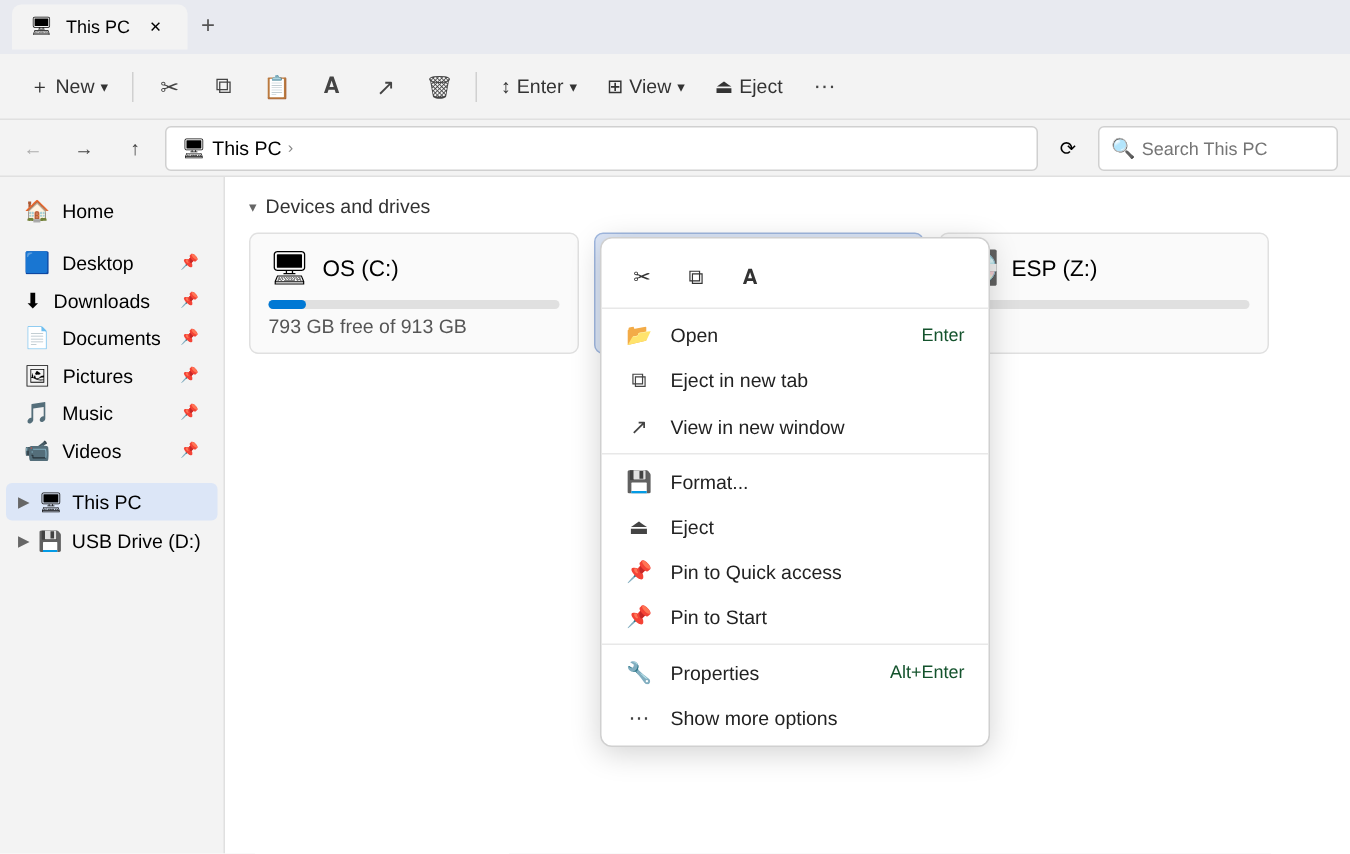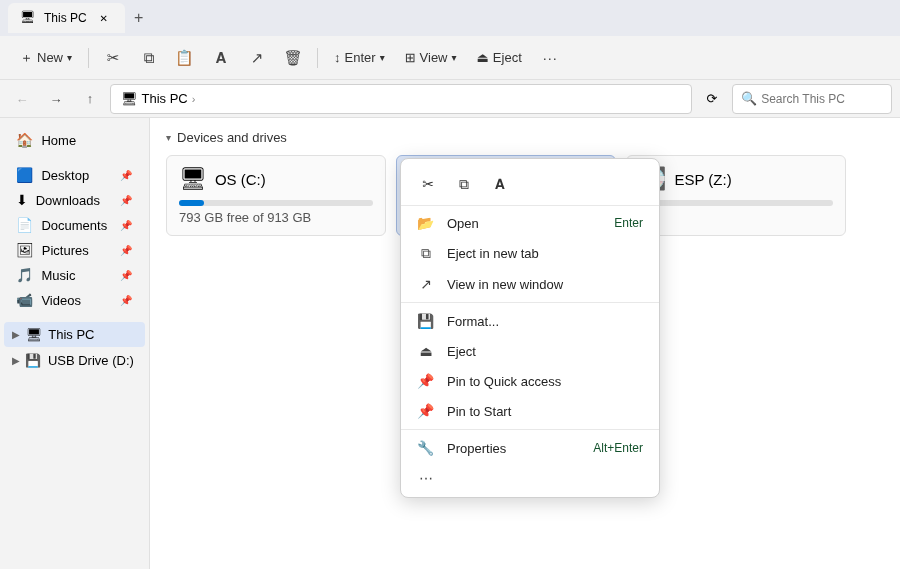--- a/index.html
+++ b/index.html
@@ -515,18 +515,19 @@
 
   </div>
           <div class="ctx-separator"></div>
           <div class="ctx-item">
     <span class="ctx-item-icon">🔧</span>
     <span class="ctx-item-label">Properties</span>
     <span class="ctx-item-shortcut">Alt+Enter</span>
   </div>
           <div class="ctx-item">
     <span class="ctx-item-icon">⋯</span>
+    <span class="ctx-item-label">Show more options</span>
 
   </div>
         </div>
     </div>
   </div>
 </div>
 
 </body></html>

